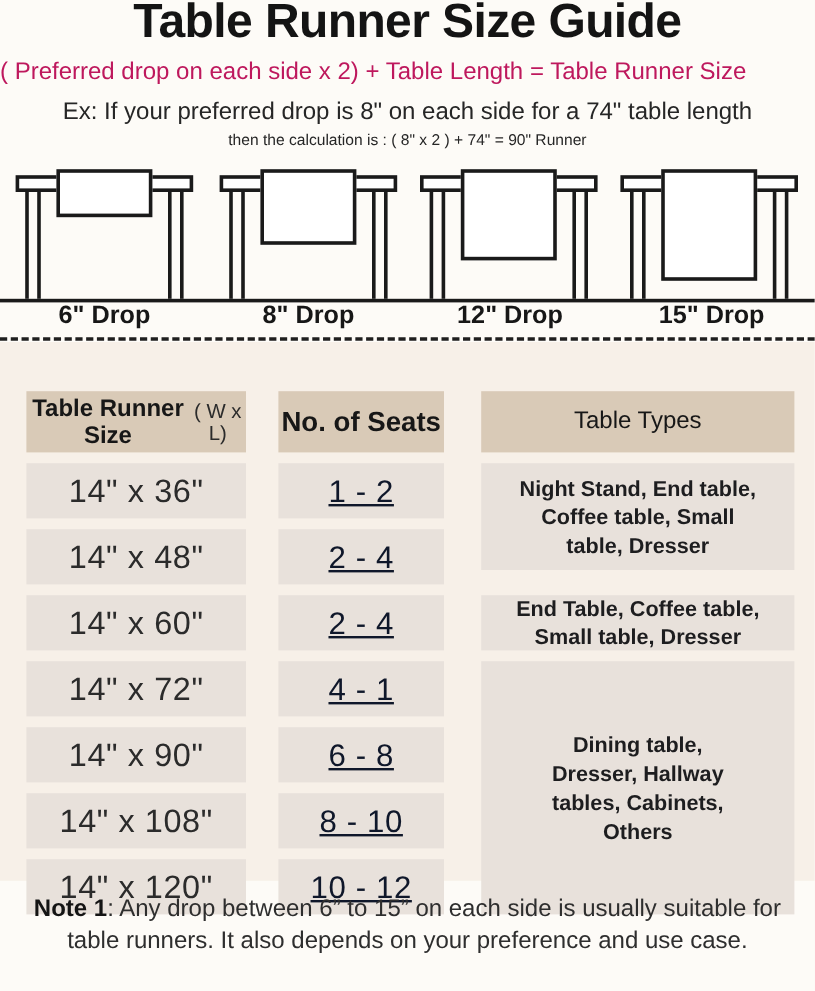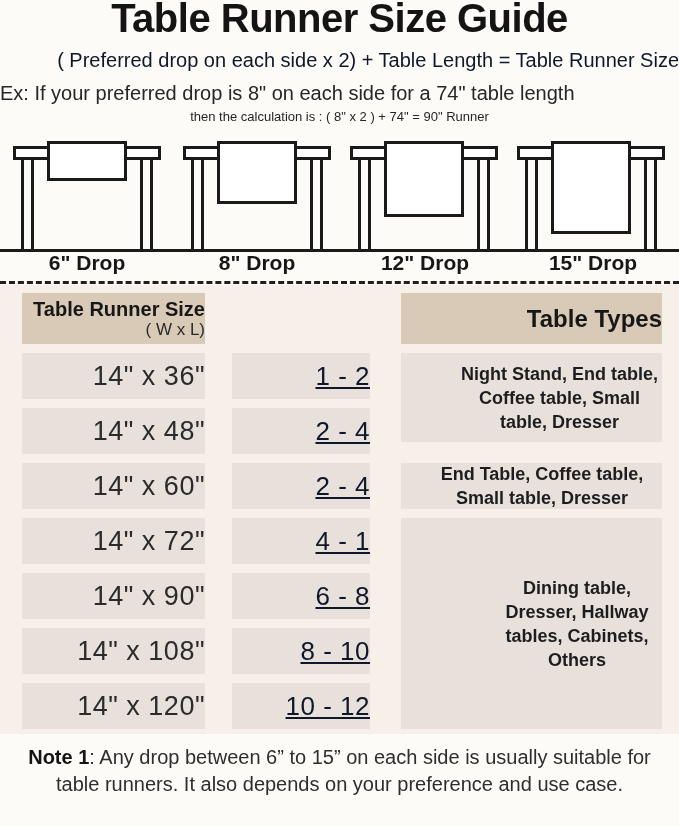--- a/index.html
+++ b/index.html
@@ -19,24 +19,24 @@
 
   
   .title {
     position: absolute; top: -4px; left: 0; width: 100%;
     text-align: center;
     font-size: 40px; font-weight: bold; letter-spacing: -0.5px;
     color: #141414;
   }
   .formula {
     position: absolute; top: 49px; left: 0; width: 100%;
-    text-align: right; font-size: 20px; color: #0f172a;
+    text-align: left; font-size: 20px; color: #be185d;
   }
   .ex-line1 { position: absolute; top: 82px; left: 0; width: 100%;
-    font-size: 20px; color: #262626; }
+    text-align: center; font-size: 20px; color: #262626; }
   .ex-line2 { position: absolute; top: 109px; left: 0; width: 100%;
     text-align: center; font-size: 13px; color: #262626; }
 
   
   .illus { position: absolute; top: 139px; width: 148px; height: 115px; }
   .illus .tabletop {
     position: absolute; left: 0; top: 7px; width: 148px; height: 14px;
     border: 3px solid #1a1a1a; background: #ffffff; z-index: 1;
   }
   .illus .leg {
@@ -63,45 +63,46 @@
     border-top: 3px dashed #1f1f1f;
   }
 
   
   .band {
     position: absolute; top: 285px; left: 0; width: 679px; height: 449px;
     background: #f7f0e8;
   }
   .cell {
     position: absolute;
-    display: flex; flex-direction: column;
-    align-items: flex-end; justify-content: center;
+    display: flex; flex-direction: row;
+    align-items: center; justify-content: center;
     text-align: center;
     background: #e8e1db;
+    margin-top: 33px;
   }
   .cell.head { background: #d9cab7; }
   .c1 { left: 22px;  width: 183px; }
   .c2 { left: 232px; width: 138px; }
   .c3 { left: 401px; width: 261px; }
   .hrow { top: 8px;  height: 51px; }           
   .r1 { top: 68px;  height: 46px; }            
   .r2 { top: 123px; height: 46px; }
   .r3 { top: 178px; height: 46px; }
   .r4 { top: 233px; height: 46px; }
   .r5 { top: 288px; height: 46px; }
   .r6 { top: 343px; height: 46px; }
   .r7 { top: 398px; height: 46px; }
   .gA { top: 68px;  height: 89px; }
   .gB { top: 178px; height: 46px; }
   .gC { top: 233px; height: 211px; }
 
   .h-title { font-size: 20px; font-weight: bold; color: #171717; line-height: 22px; }
   .h-sub   { font-size: 17px; color: #2b2b2b; line-height: 19px; }
   .h-big   { font-size: 23px; font-weight: bold; color: #171717; }
-  .h-mid   { font-size: 24px; font-weight: bold; color: #171717; }
+  .h-mid   { font-size: 20px; font-weight: normal; color: #171717; }
   .size-text  { font-size: 27px; color: #2b2b2b; letter-spacing: 0.5px; }
   .seats-text { font-size: 26px; color: #0f172a; letter-spacing: 0.5px; text-decoration: underline; }
   .types-text { font-size: 18px; font-weight: bold; color: #1d1d1f; line-height: 24px; }
   .wA { max-width: 205px; }
   .wB { max-width: 240px; }
   .wC { max-width: 170px; }
 
   
   .notes {
     position: absolute; top: 744px; left: 0; width: 679px;
@@ -152,20 +153,23 @@
   <div class="drop-label" style="left:508px">15" Drop</div>
 
   <div class="dashed-divider"></div>
 
   <div class="band">
 
     <div class="cell head c1 hrow">
       <div class="h-title">Table Runner Size</div>
       <div class="h-sub">( W x L)</div>
     </div>
+    <div class="cell head c2 hrow">
+      <div class="h-big">No. of Seats</div>
+    </div>
     <div class="cell head c3 hrow">
       <div class="h-mid">Table Types</div>
     </div>
 
     <div class="cell c1 r1">
         <span class="size-text">14" x 36"</span>
       </div>
     <div class="cell c1 r2">
         <span class="size-text">14" x 48"</span>
       </div>

